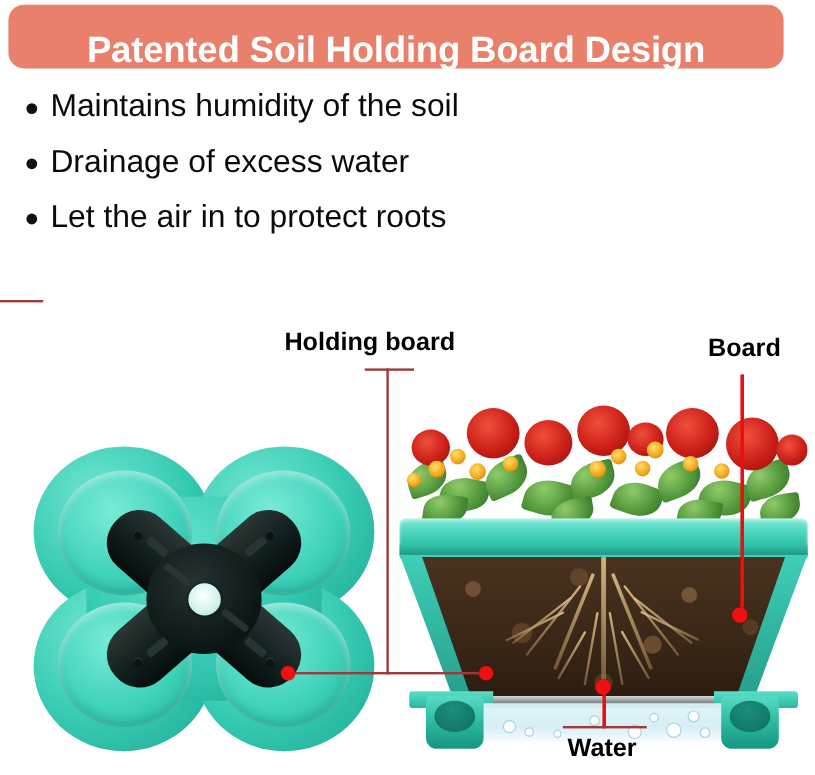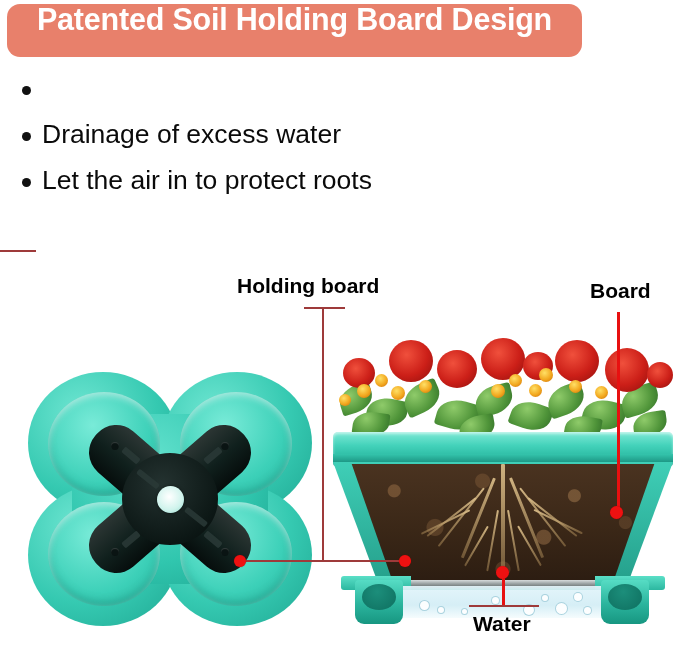--- a/index.html
+++ b/index.html
@@ -14,26 +14,26 @@
     overflow: hidden;
     font-family: "Liberation Sans", sans-serif;
     -webkit-font-smoothing: antialiased;
   }
 
   
   #header-banner {
     position: absolute;
     left: 7px;
     top: 4px;
-    width: 575px;
+    width: 646px;
     height: 53px;
     background: #E8806B;
     border-radius: 13px;
     display: flex;
-    align-items: flex-start;
+    align-items: flex-end;
     justify-content: center;
     box-sizing: border-box;
   }
   #header-title {
     color: #FFFFFF;
     font-size: 30.5px;
     font-weight: bold;
     letter-spacing: -0.2px;
     white-space: nowrap;
     line-height: 1;
@@ -338,20 +338,21 @@
 <body>
 
 <div id="header-banner">
   <div id="header-title">Patented Soil Holding Board Design</div>
 </div>
 
 <div id="bullet-list">
 
   <div class="bullet-row">
     <span class="bullet-dot"></span>
+    <span class="bullet-text">Maintains humidity of the soil</span>
   </div>
 
   <div class="bullet-row">
     <span class="bullet-dot"></span>
     <span class="bullet-text">Drainage of excess water</span>
   </div>
 
   <div class="bullet-row">
     <span class="bullet-dot"></span>
     <span class="bullet-text">Let the air in to protect roots</span>

